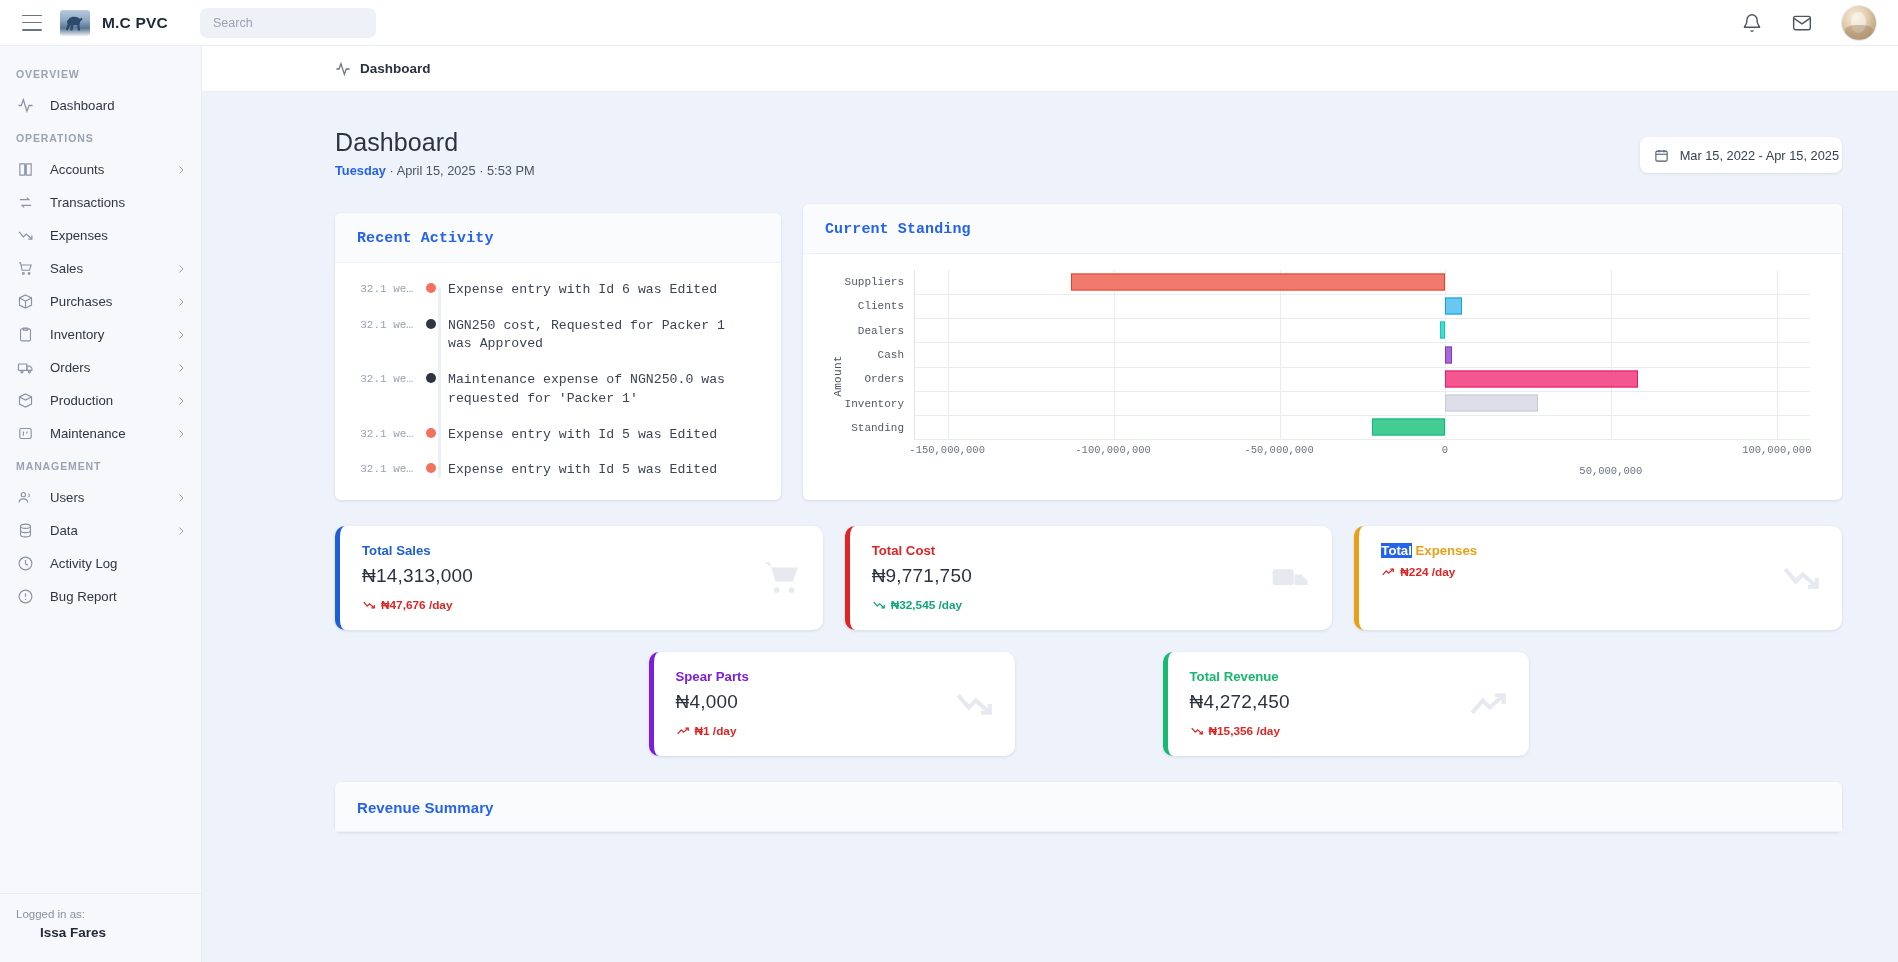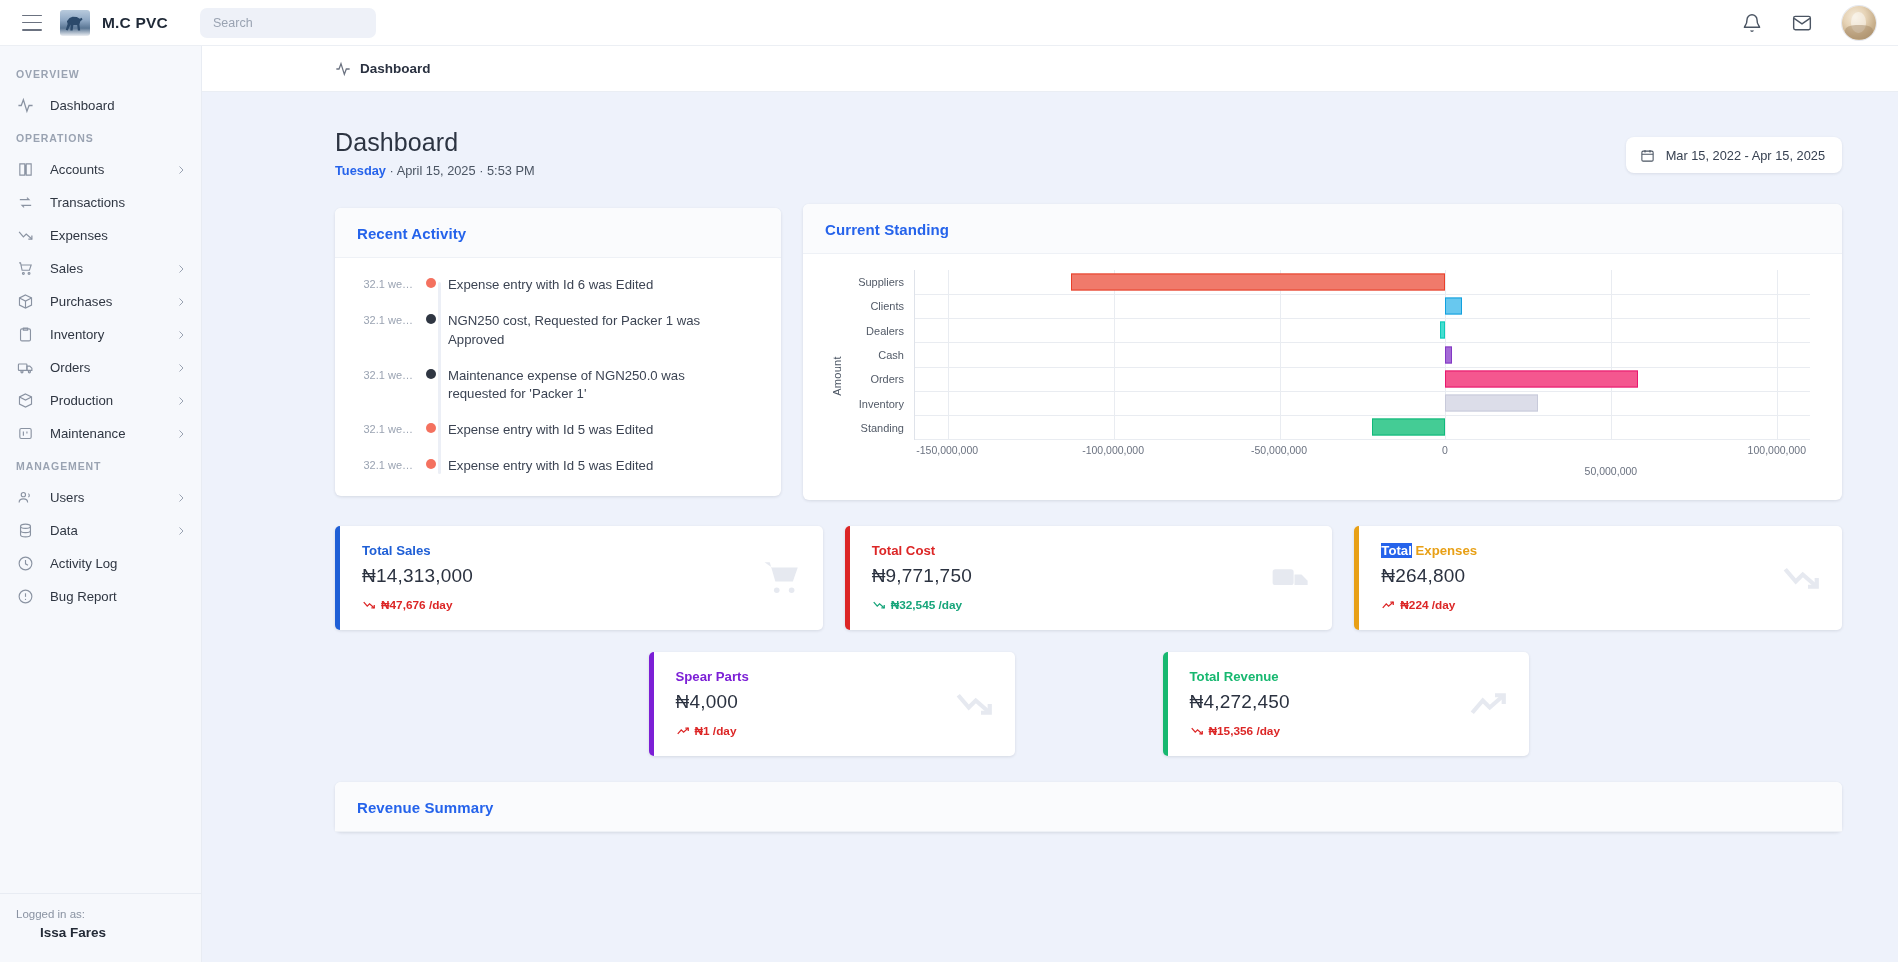--- a/index.html
+++ b/index.html
@@ -92,28 +92,28 @@
 
   .content { flex: 1; overflow: hidden; padding: 0 56px 0 133px; background: #eef2fb; }
 
   .page-head { display: flex; align-items: flex-start; padding-top: 36px; }
   .page-title { font-size: 25px; color: #2c3442; font-weight: 400; letter-spacing: .1px; }
   .page-sub { font-size: 12.8px; color: #4b5563; margin-top: 6px; }
   .page-sub .day { color: #2563eb; font-weight: 600; }
   .daterange {
     margin-left: auto; margin-top: 9px;
     background: #fff; border-radius: 8px; height: 36px;
-    display: flex; align-items: center; padding: 0 17px 0 14px;
+    display: flex; align-items: center; padding: 0 3px 0 14px;
     box-shadow: 0 1px 3px rgba(30,41,59,.10); cursor: pointer;
     font-size: 12.8px; color: #374151;
   }
   .cal-ico { width: 15px; height: 15px; color: #4b5563; margin-right: 11px; }
 
   
-  .row-1 { display: flex; gap: 22px; margin-top: 26px; align-items: center; }
+  .row-1 { display: flex; gap: 22px; margin-top: 26px; align-items: flex-end; font-family: Liberation Mono, monospace; }
   .card {
     background: #fff; border-radius: 6px;
     box-shadow: 0 1px 3px rgba(30,41,59,.12);
   }
   .card-hd {
     padding: 17px 22px 15px 22px; border-bottom: 1px solid #eef1f6;
     background: #fafbfd; border-radius: 6px 6px 0 0;
   }
   .card-hd h3 { font-size: 15px; color: #2563eb; font-weight: 700; letter-spacing: .1px; }
 
@@ -143,21 +143,21 @@
   .gridv { position: absolute; top: 0; bottom: 0; width: 1px; background: #e9ecf1; }
   .gridh { position: absolute; left: 0; right: 0; height: 1px; background: #e9ecf1; }
   .bar { position: absolute; height: 17px; border-width: 1.6px; border-style: solid; transform: translateY(-50%); }
   .xticks { position: absolute; left: 97px; right: 18px; top: 174px; height: 18px; }
   .xtick { position: absolute; transform: translateX(-50%); font-size: 10.5px; color: #6b7280; white-space: nowrap; }
 
   
   .kpi-row { display: flex; gap: 22px; margin-top: 26px; }
   .kpi-row.second { justify-content: center; gap: 148px; margin-top: 22px; }
   .kpi {
-    background: #fff; border-radius: 5px; flex: 1;
+    background: #fff; border-radius: 10px; flex: 1;
     box-shadow: 0 1px 3px rgba(30,41,59,.12);
     border-left-width: 5px; border-left-style: solid;
     padding: 17px 22px 18px 22px; position: relative; min-height: 92px;
   }
   .kpi-row.second .kpi { flex: 0 0 366px; }
   .kpi-title { font-size: 13.2px; font-weight: 700; margin-bottom: 7px; }
   .kpi-value { font-size: 19px; color: #2b3240; font-weight: 400; letter-spacing: .2px; margin-bottom: 11px; }
   .kpi-delta { font-size: 11.8px; font-weight: 700; display: flex; align-items: center; gap: 5px; }
   .kpi-delta svg { width: 14px; height: 14px; }
   .kpi-bg { position: absolute; right: 20px; top: 50%; transform: translateY(-50%); width: 42px; height: 42px; color: #e6e9f0; }
@@ -514,21 +514,20 @@
           <svg class="kpi-bg" viewBox="0 0 24 24" fill="currentColor">
               <rect x="1.5" y="7" width="12" height="9" rx="1.5"></rect>
               <path d="M14 10h4l3.5 3.5V16H14z"></path>
               <circle cx="6.5" cy="18" r="1.8" fill="#fff"></circle>
               <circle cx="18" cy="18" r="1.8" fill="#fff"></circle>
             </svg>
         </div>
 
         <div class="kpi" style="border-left-color:#e8a016">
           <div class="kpi-title" style="color:#e8a016"><span class="sel">Total</span> <span>Expenses</span></div>
-          <div class="kpi-value">₦264,800</div>
           <div class="kpi-delta" style="color:#dc2626">
             <svg viewBox="0 0 24 24" fill="none" stroke="currentColor" stroke-width="2.2">
                 <path d="M3 17l6-7 4 4 8-7"></path>
                 <path d="M21 12V7h-5"></path>
               </svg>
             <span>₦224 /day</span>
           </div>
           <svg class="kpi-bg" viewBox="0 0 24 24" fill="none" stroke="currentColor" stroke-width="2.4">
               <path d="M3 7l6 7 4-4 8 7"></path>
               <path d="M21 12v5h-5"></path>

